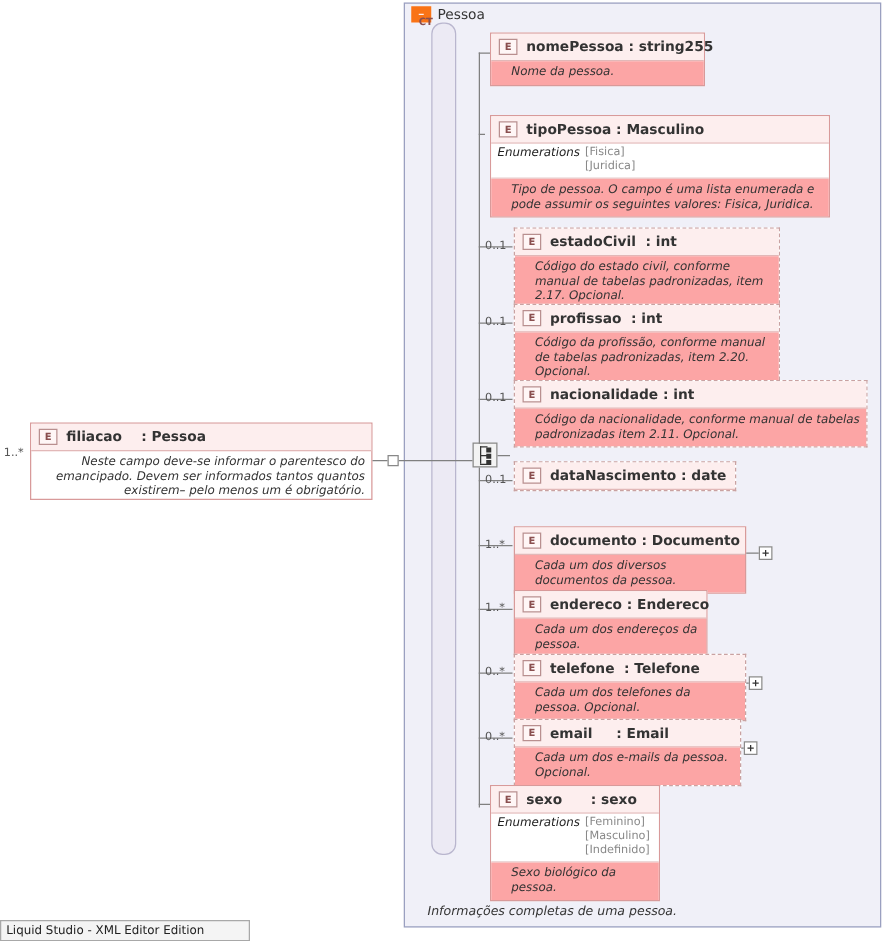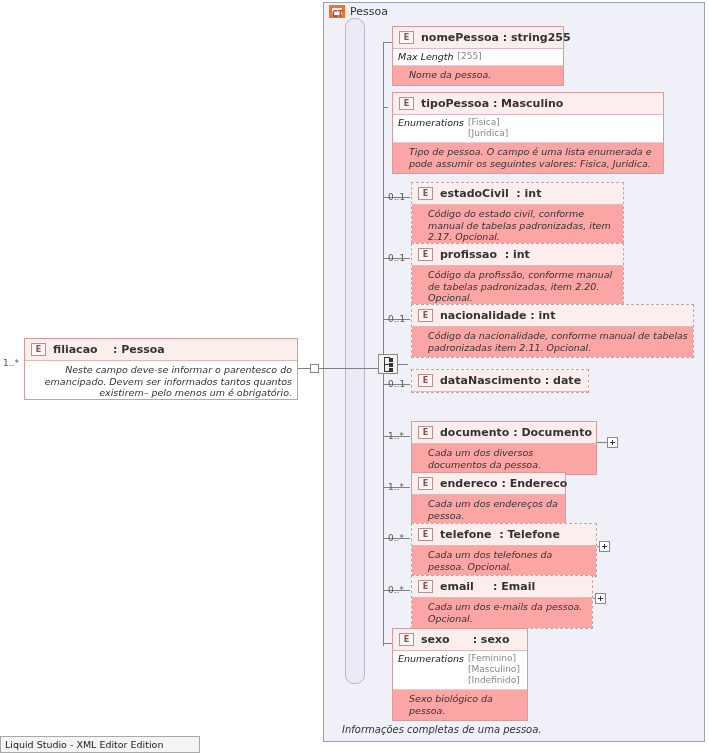--- a/index.html
+++ b/index.html
@@ -32,21 +32,21 @@
   }
   .ct-header {
     position: absolute;
     left: 329px; top: 5px;
     display: flex;
     align-items: center;
     gap: 5px;
   }
   .ct-tag {
     width: 16px; height: 13px;
-    border: 3px solid #f97316;
+    border: 6px solid #f97316;
     background: #fdf0f0;
     color: #8a4f4f;
     font-size: 8px;
     font-weight: bold;
     text-align: center;
     line-height: 13px;
     box-sizing: border-box;
   }
   .ct-title {
     font-size: 11px;
@@ -303,26 +303,20 @@
   <div class="ln lnh" style="left:383px; top:487px; width:27px;"></div>
   <div class="ln lnh" style="left:383px; top:538px; width:27px;"></div>
   <div class="ln lnh" style="left:383px; top:590px; width:27px;"></div>
   <div class="ln lnh" style="left:383px; top:643px; width:10px;"></div>
 
   <div class="el solid" style="left:392px; top:26px; width:172px;">
     <div class="head">
       <span class="e-tag">E</span>
       <span class="e-name">nomePessoa : string255</span>
     </div>
-    <div class="facet-row">
-      <span class="facet-label">Max Length</span>
-      <span class="facet-values">
-          <div>[255]</div>
-        </span>
-    </div>
     <div class="body">
       <div class="desc">Nome da pessoa.</div>
     </div>
   </div>
 
   <div class="el solid" style="left:392px; top:92px; width:272px;">
     <div class="head">
       <span class="e-tag">E</span>
       <span class="e-name">tipoPessoa : Masculino</span>
     </div>

